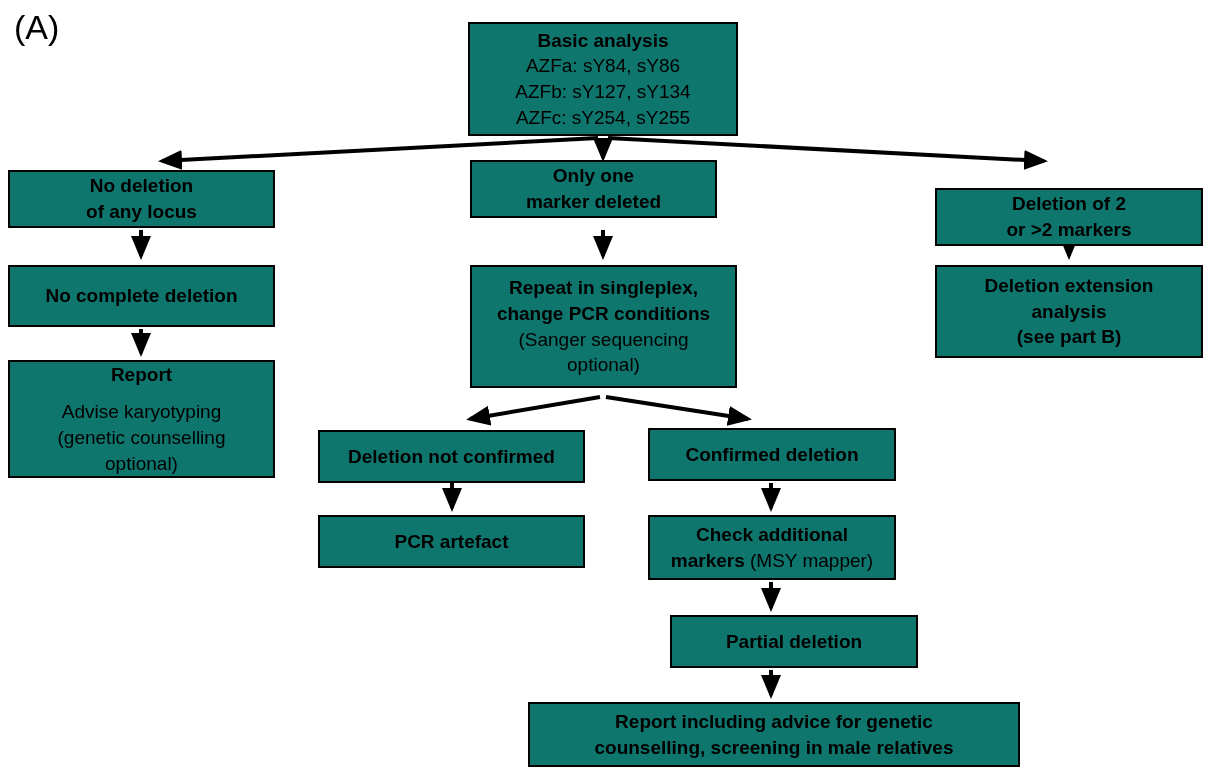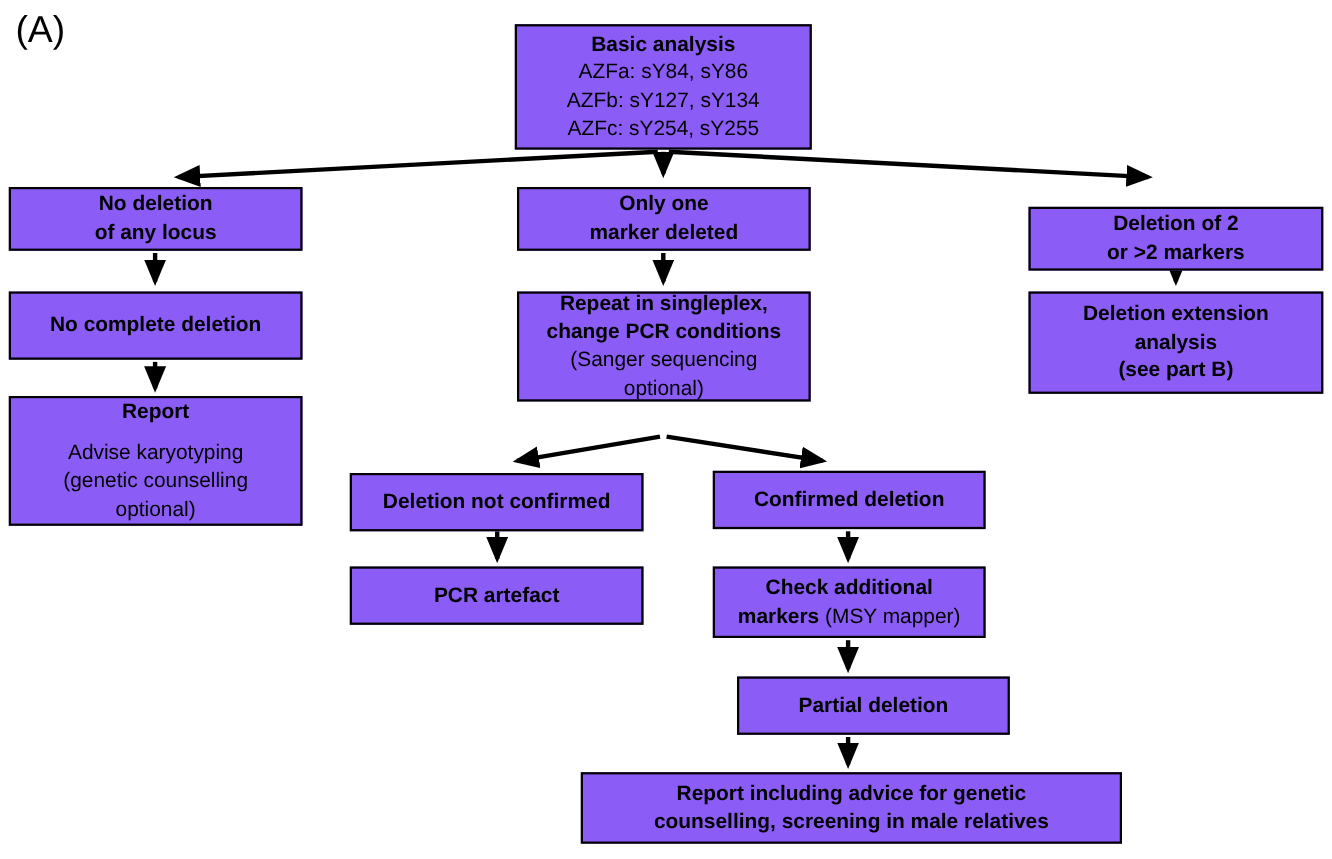--- a/index.html
+++ b/index.html
@@ -18,21 +18,21 @@
     width: 1211px; height: 781px;
   }
   .arrow {
     stroke: #000000;
     stroke-width: 4;
     fill: none;
   }
   .box {
     position: absolute;
     box-sizing: border-box;
-    background: #8b5cf6;
+    background: #0f766e;
     border: 2px solid #000000;
     display: flex;
     flex-direction: column;
     align-items: center;
     justify-content: center;
     text-align: center;
     font-size: 19px;
     line-height: 1.35;
     padding: 4px 12px;
   }
@@ -89,26 +89,26 @@
 
   <div class="box" style="left:8px;top:265px;width:267px;height:62px;gap:15px;">
     <div class="bold">No complete deletion</div>
   </div>
 
   <div class="box" style="left:8px;top:360px;width:267px;height:118px;gap:12px;">
     <div class="bold">Report</div>
     <div class="w200">Advise karyotyping (genetic counselling optional)</div>
   </div>
 
-  <div class="box" style="left:470px;top:170px;width:267px;height:58px;">
+  <div class="box" style="left:470px;top:160px;width:247px;height:58px;">
     <div class="bold">Only one</div>
     <div class="bold">marker deleted</div>
   </div>
 
-  <div class="box" style="left:470px;top:265px;width:267px;height:100px;">
+  <div class="box" style="left:470px;top:265px;width:267px;height:123px;">
     <div class="bold">Repeat in singleplex,</div>
     <div class="bold">change PCR conditions</div>
     <div class="w180">(Sanger sequencing optional)</div>
   </div>
 
   <div class="box" style="left:318px;top:430px;width:267px;height:53px;">
     <div class="bold">Deletion not confirmed</div>
   </div>
 
   <div class="box" style="left:318px;top:515px;width:267px;height:53px;">

